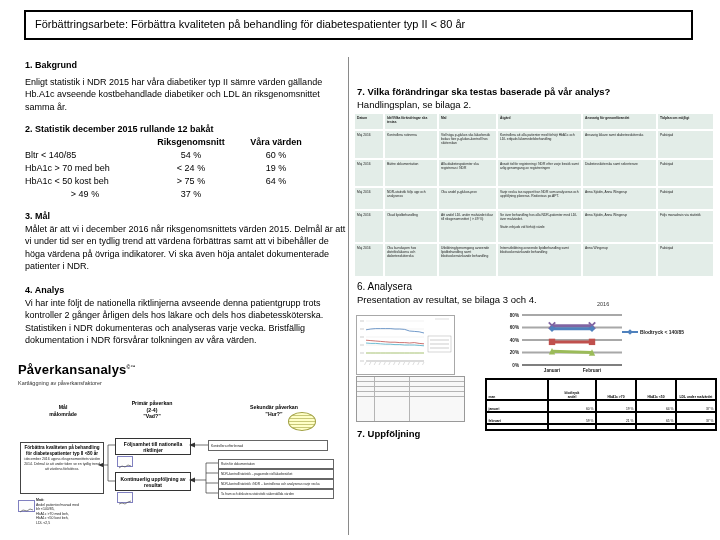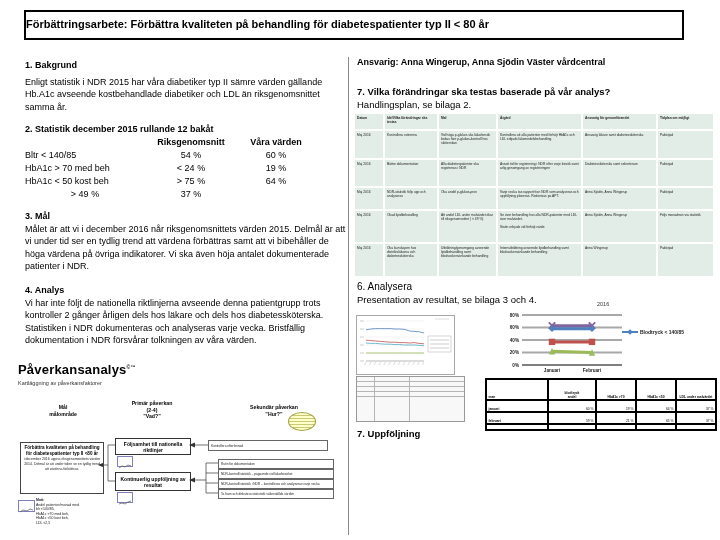--- a/index.html
+++ b/index.html
@@ -2,21 +2,21 @@
 <html><head>
 <meta charset="utf-8">
 <style>
   html,body{margin:0;padding:0;background:#fff;}
   .slide{position:relative;width:720px;height:540px;background:#ffffff;overflow:hidden;
          font-family:"Liberation Sans",sans-serif;color:#000;}
   .abs{position:absolute;}
   .pre{white-space:pre-line;}
   
   .title-box{left:24px;top:10px;width:656px;height:26px;border:2px solid #000;
-             font-size:11px;font-weight:bold;line-height:25px;}
+             font-size:11px;font-weight:normal;line-height:25px;padding-left:9px;}
   .divider{left:348px;top:57px;width:1px;height:478px;background:#8a8a8a;}
   
   .h-left{font-size:9px;font-weight:bold;}
   .b-left{font-size:9px;line-height:12.3px;}
   .stats{left:25px;top:136px;width:290px;display:grid;grid-template-columns:120px 92px 78px;
          font-size:9px;line-height:13px;}
   .stats .c{text-align:center;}
   .stats .hd{font-weight:bold;text-align:center;}
   
   .plan{left:355px;top:114px;width:360px;display:grid;
@@ -168,21 +168,20 @@
     <div class="abs pa-matt">
       <span class="mt">Mått:</span>
       <div class="pre">Andel patienter/månad med
 blr &lt;140/85,
 HbA1c &gt;70 med beh,
 HbA1c &lt;50 kost beh,
 LDL &lt;2,5</div>
     </div>
   </div>
 
-  <div class="abs h-right" style="left:357px;top:57px;font-size:9px;">Ansvarig: Anna Wingerup, Anna Sjödin Väster vårdcentral</div>
   <div class="abs h-right" style="left:357px;top:86px;">7. Vilka förändringar ska testas baserade på vår analys?</div>
   <div class="abs b-right" style="left:357px;top:99px;">Handlingsplan, se bilaga 2.</div>
 
   <div class="abs plan">
     <div class="cell h">Datum</div>
     <div class="cell h">Idé/Vilka förändringar ska testas</div>
     <div class="cell h">Mål</div>
     <div class="cell h">Åtgärd</div>
     <div class="cell h">Ansvarig för genomförandet</div>
     <div class="cell h">Tidplan om möjligt</div>

